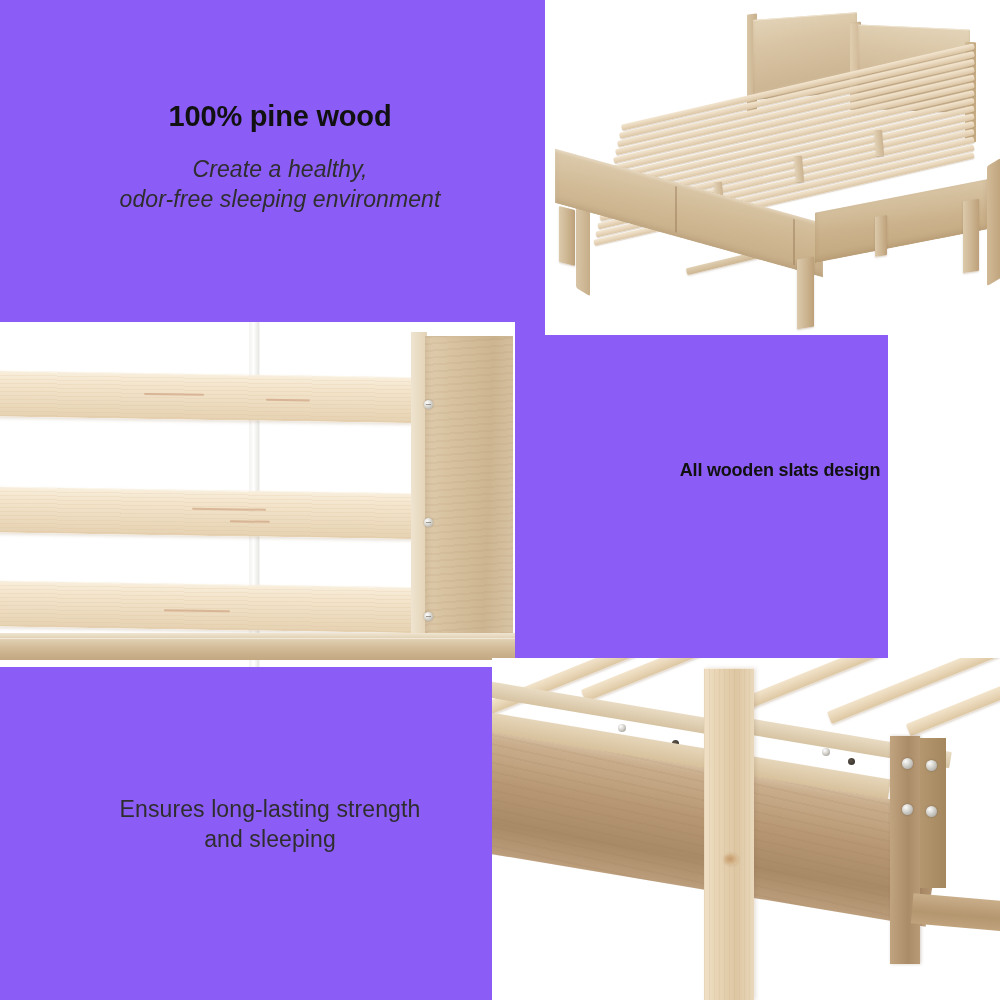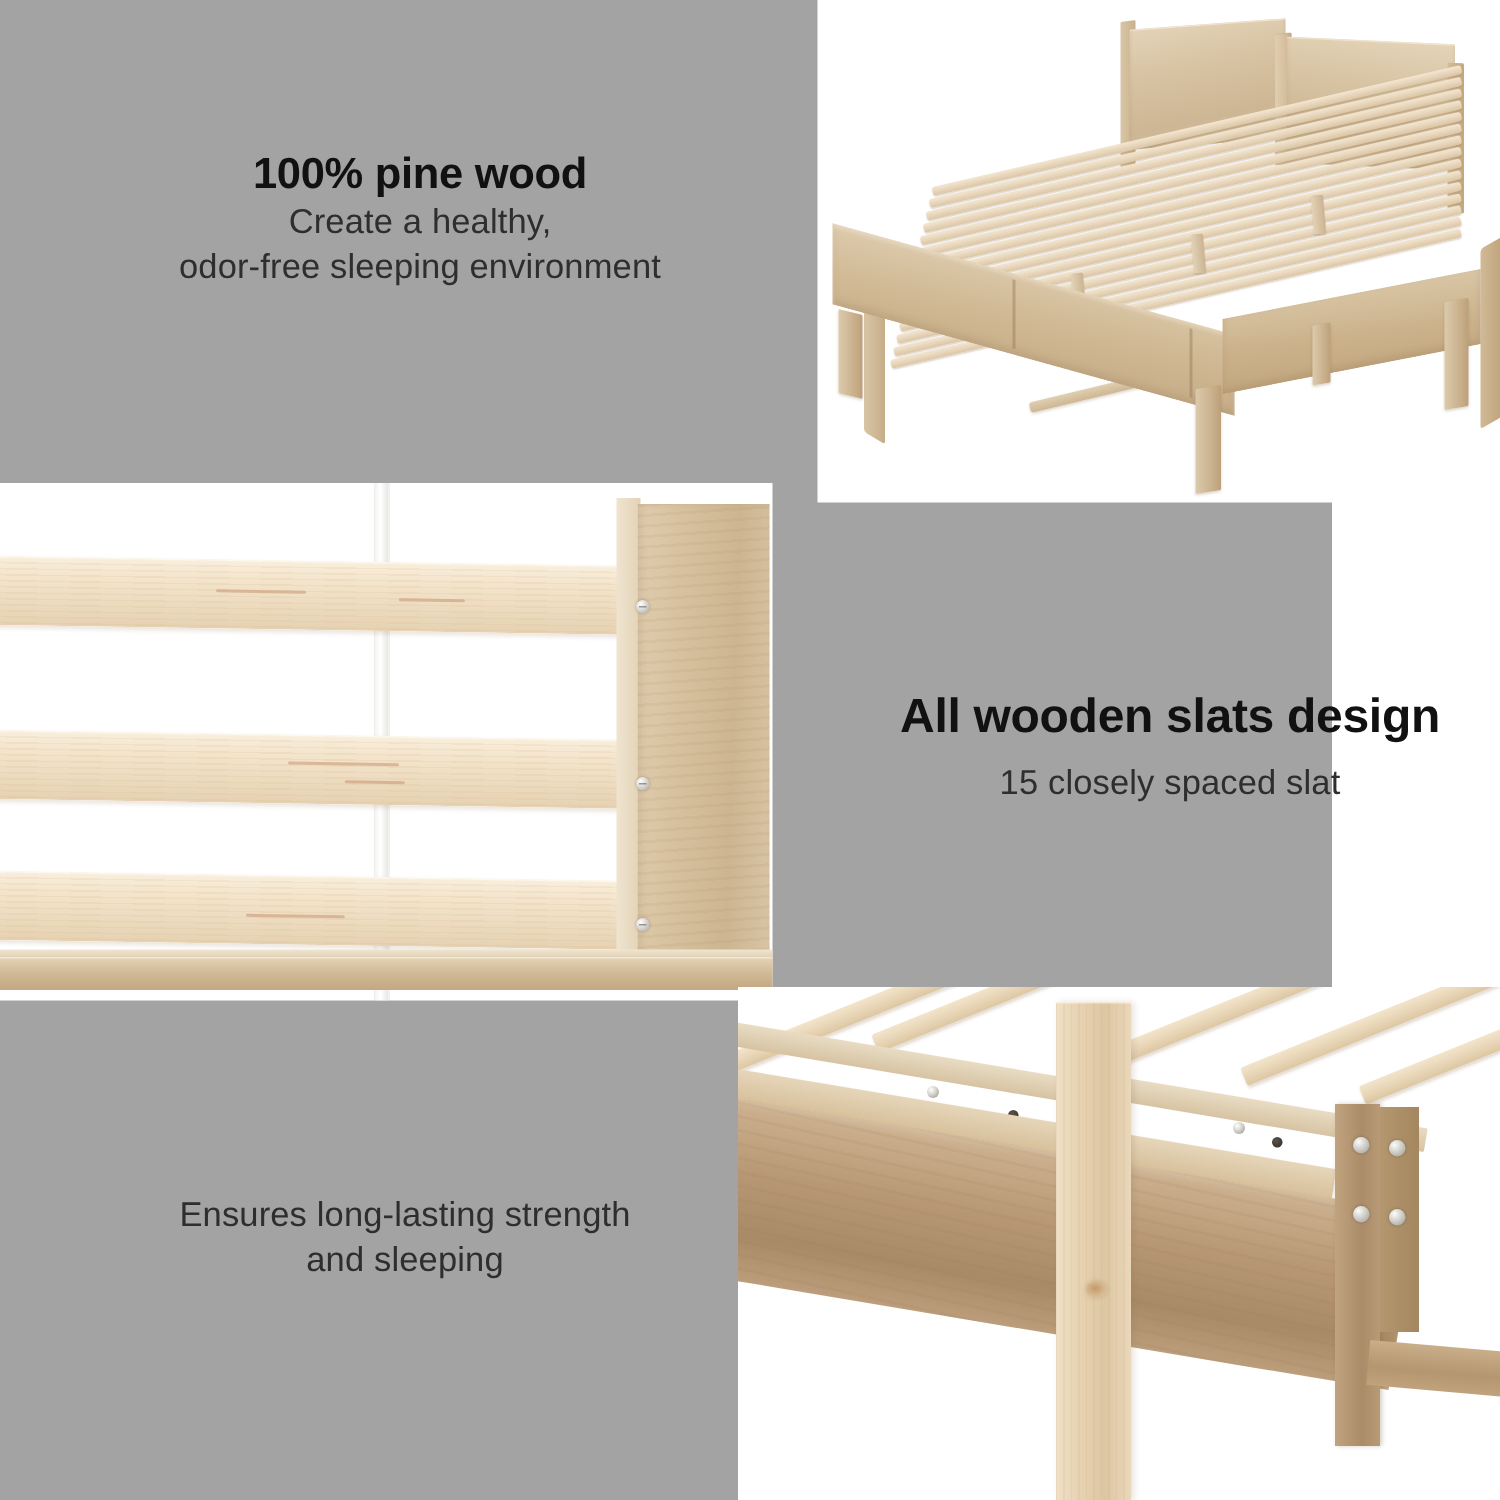--- a/index.html
+++ b/index.html
@@ -1,37 +1,37 @@
 <!DOCTYPE html>
 <html><head>
 <meta charset="utf-8">
 <style>
   * { margin:0; padding:0; box-sizing:border-box; }
   html,body { width:1000px; height:1000px; background:#ffffff; overflow:hidden; }
   body { font-family:"Liberation Sans", sans-serif; position:relative; }
 
-  .stage { position:absolute; inset:0; width:888px; height:1000px; background:#a3a3a3; }
+  .stage { position:absolute; inset:0; width:888px; height:1000px; background:#8b5cf6; }
 
   
   .txt { position:absolute; text-align:center; }
   .txt .head {
     font-weight:700; color:#111111; letter-spacing:-0.2px;
     white-space:nowrap; line-height:1.12;
   }
   .txt .sub {
     font-weight:300; color:#2e2e2e; line-height:1.30;
     white-space:pre-line; letter-spacing:0.1px;
   }
 
   #block-pine  { left:30px;  top:100px; width:500px; }
   #block-pine  .head { font-size:29px; }
-  #block-pine  .sub  { font-size:23px; margin-top:1px; }
+  #block-pine  .sub  { font-size:23px; margin-top:23px;font-style:italic; }
 
   #block-slats { left:570px; top:460px; width:420px; }
-  #block-slats .head { font-size:32px; }
+  #block-slats .head { font-size:18px; }
   #block-slats .sub  { font-size:23px; margin-top:11px; }
 
   #block-legs  { left:20px;  top:785px; width:500px; }
   #block-legs  .head { font-size:27px; }
   #block-legs  .sub  { font-size:23px; margin-top:10px; }
 
   
   .photo { position:absolute; overflow:hidden; background:#fff; }
 
   
@@ -195,21 +195,20 @@
 <div class="stage">
 
   <div class="txt" id="block-pine">
     <div class="head">100% pine wood</div>
     <div class="sub">Create a healthy,
 odor-free sleeping environment</div>
   </div>
 
   <div class="txt" id="block-slats">
     <div class="head">All wooden slats design</div>
-    <div class="sub">15 closely spaced slat</div>
   </div>
 
   <div class="txt" id="block-legs">
     <div class="sub">Ensures long-lasting strength
 and sleeping</div>
   </div>
 
   <div class="photo" id="photo-bed">
     <div class="bedwrap">
 

